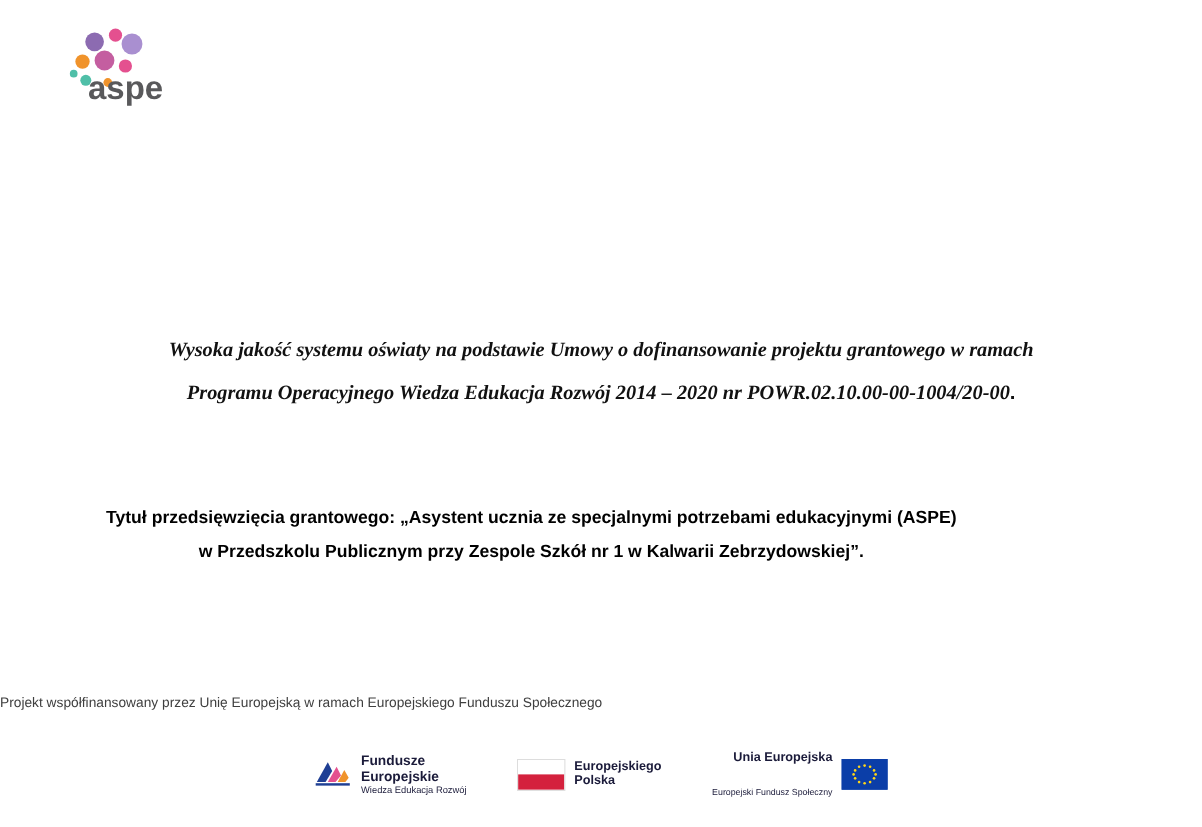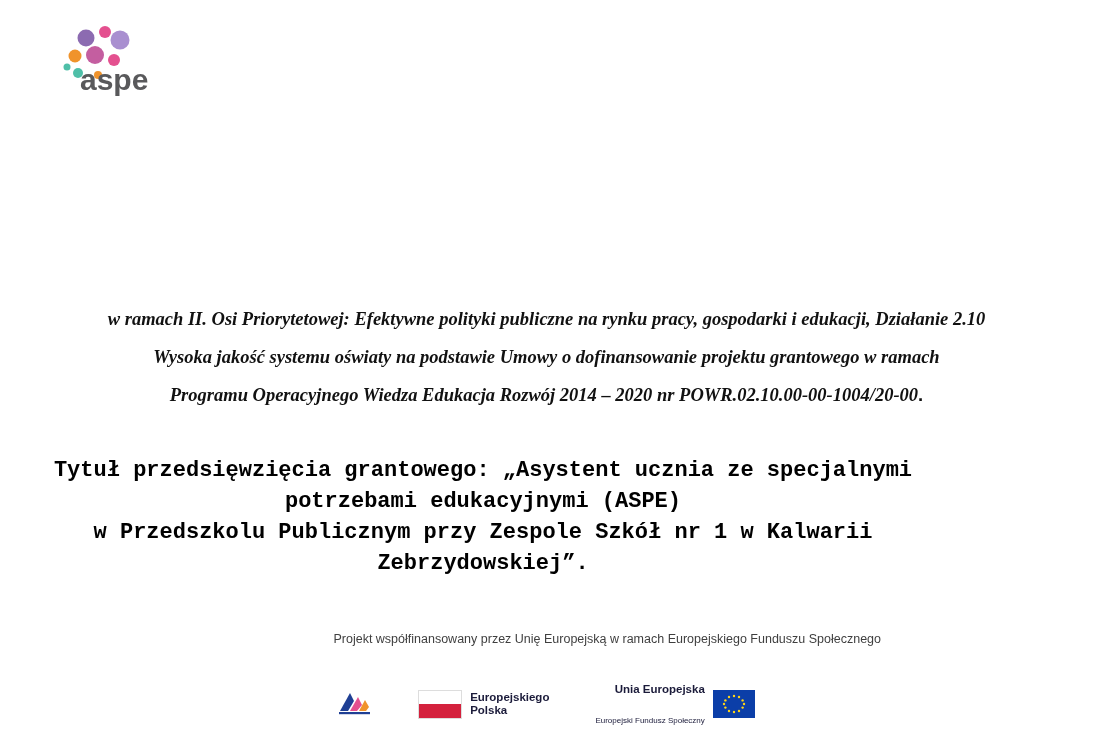--- a/index.html
+++ b/index.html
@@ -62,33 +62,32 @@
     font-style: normal;
   }
 
   
   .project-block {
     position: absolute;
     left: 0;
     top: 455px;
     width: 966px;
     text-align: center;
-    font-size: 22px;
+    font-size: 16px;
     font-weight: bold;
     line-height: 31px;
-    font-family: Liberation Mono, monospace;
   }
 
   
   .footer-note {
     position: absolute;
     left: 0;
     top: 632px;
     width: 881px;
-    text-align: right;
+    text-align: left;
     font-size: 12.5px;
     color: #3f3f3f;
   }
 
   
   .footer-logos {
     position: absolute;
     left: 0;
     top: 676px;
     width: 1093px;
@@ -172,21 +171,20 @@
     <circle cx="19" cy="49" r="3.5" fill="#4fbfa8"></circle>
 
     <text x="32" y="72" font-family="Liberation Sans, sans-serif" font-size="30" font-weight="bold" fill="#59595b">aspe</text>
   </svg>
 </div>
 
 <div class="title-block">
 </div>
 
 <div class="italic-block">
-  <div>w ramach II. Osi Priorytetowej: Efektywne polityki publiczne na rynku pracy, gospodarki i edukacji, Działanie 2.10</div>
   <div>Wysoka jakość systemu oświaty na podstawie Umowy o dofinansowanie projektu grantowego w ramach</div>
   <div>
     <span>Programu Operacyjnego Wiedza Edukacja Rozwój 2014 – 2020 nr POWR.02.10.00-00-1004/20-00</span><span class="last-dot">.</span>
   </div>
 </div>
 
 <div class="project-block">
   <div>Tytuł przedsięwzięcia grantowego: „Asystent ucznia ze specjalnymi potrzebami edukacyjnymi (ASPE)</div>
   <div>w Przedszkolu Publicznym przy Zespole Szkół nr 1 w Kalwarii Zebrzydowskiej”.</div>
 </div>
@@ -196,20 +194,25 @@
 <div class="footer-logos">
 
   <div class="logo-item">
     <span>
       <svg width="34" height="34" viewBox="0 0 34 34" xmlns="http://www.w3.org/2000/svg" aria-hidden="true">
         <polygon points="2,26 12,8 16,16 10,26" fill="#1f3f94"></polygon>
         <polygon points="12,26 20,12 24,20 19,26" fill="#e4508f"></polygon>
         <polygon points="21,26 27,15 31,22 28,26" fill="#f0932b"></polygon>
         <rect x="1" y="27" width="31" height="2.2" fill="#1f3f94"></rect>
       </svg>
+    </span>
+    <span class="logo-text">
+      <span class="l1">Fundusze</span>
+      <span class="l2">Europejskie</span>
+      <span class="l3">Wiedza Edukacja Rozwój</span>
     </span>
   </div>
 
   <div class="logo-item">
     <span class="flag-pl">
       <span class="white"></span>
       <span class="red"></span>
     </span>
     <span class="logo-text">
       <span class="s1">Europejskiego</span>

